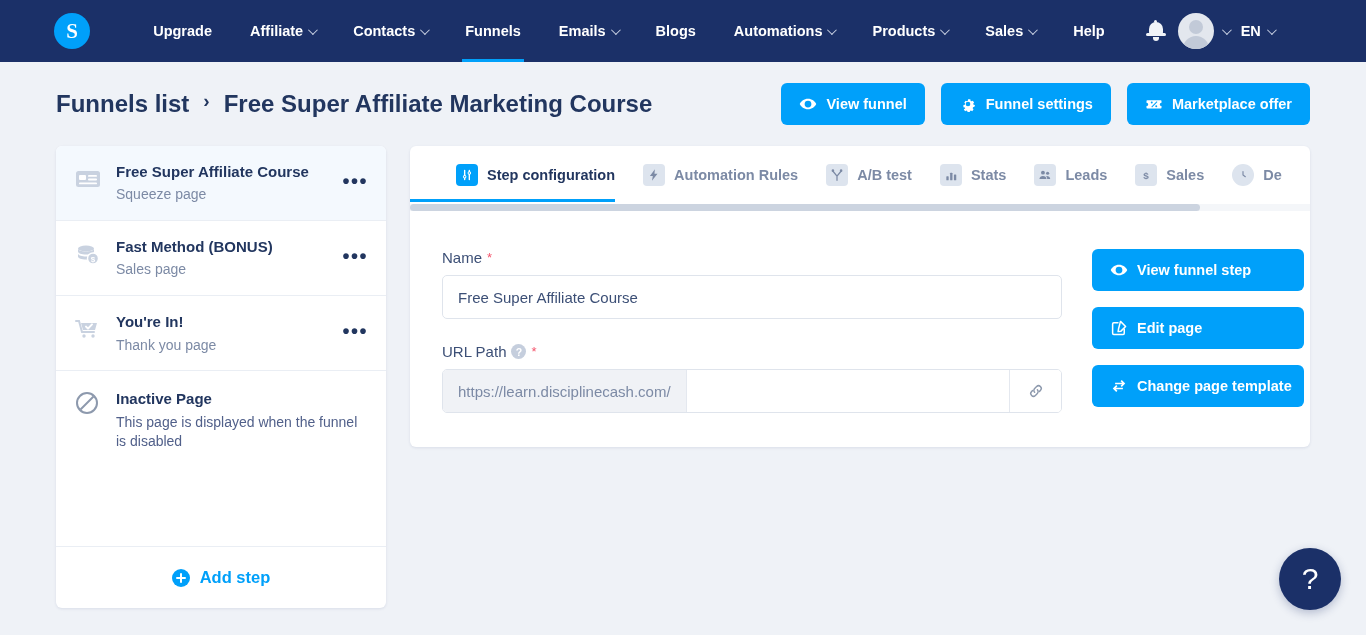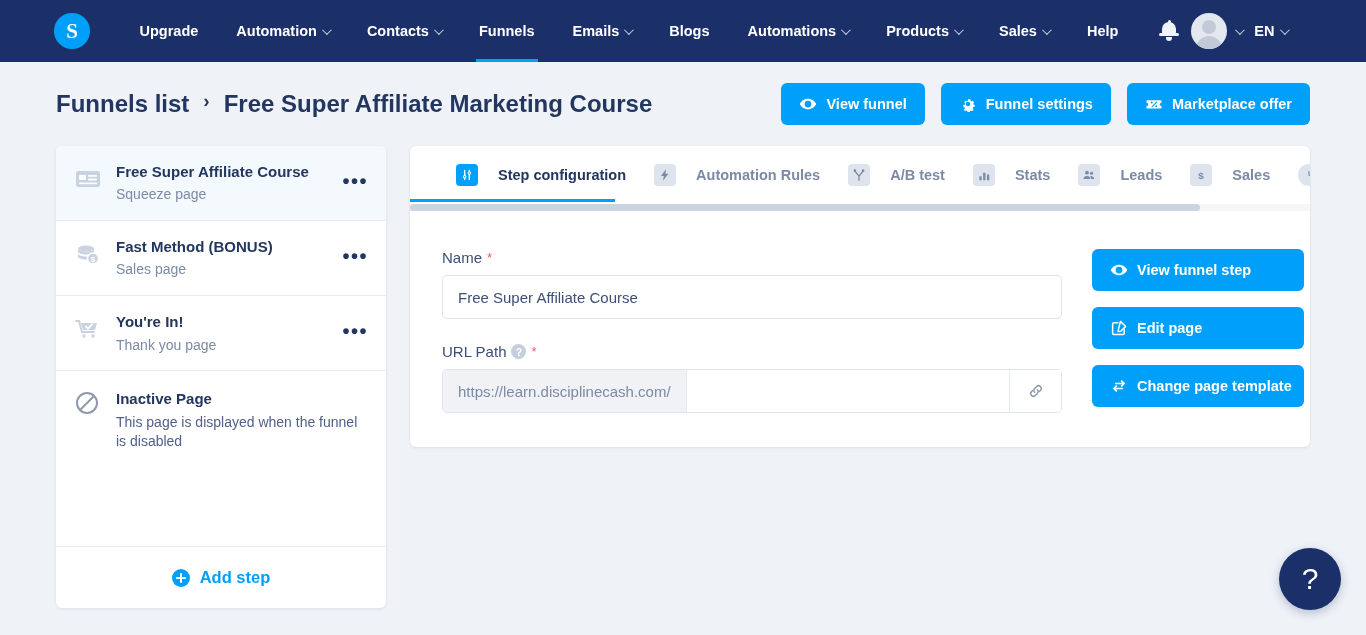--- a/index.html
+++ b/index.html
@@ -219,21 +219,21 @@
   .tabs-wrap { position: relative; }
   .tabs {
     display: flex; align-items: center;
     gap: 0px;
     height: 58px;
     padding: 0 8px 0 32px;
     overflow: hidden;
     white-space: nowrap;
   }
   .tab {
-    display: inline-flex; align-items: center; gap: 20px;
+    display: inline-flex; align-items: center; gap: 9px;
     padding: 0 14px;
     height: 100%;
     font-size: 14.5px; font-weight: bold; color: #7c8aa5;
     cursor: pointer; flex: 0 0 auto;
   }
   .tab.active { color: #22365f; }
   .tab-ic {
     width: 22px; height: 22px; border-radius: 4px;
     background: #dde4ee;
     display: flex; align-items: center; justify-content: center;
@@ -327,21 +327,21 @@
 <div class="topbar">
   <div class="logo">
     <span>S</span>
   </div>
 
   <div class="nav">
     <div class="nav-item">
       <span>Upgrade</span>
     </div>
     <div class="nav-item">
-      <span>Automation</span>
+      <span>Affiliate</span>
       <span class="caret"></span>
     </div>
     <div class="nav-item">
       <span>Contacts</span>
       <span class="caret"></span>
     </div>
     <div class="nav-item active">
       <span>Funnels</span>
     </div>
     <div class="nav-item">

